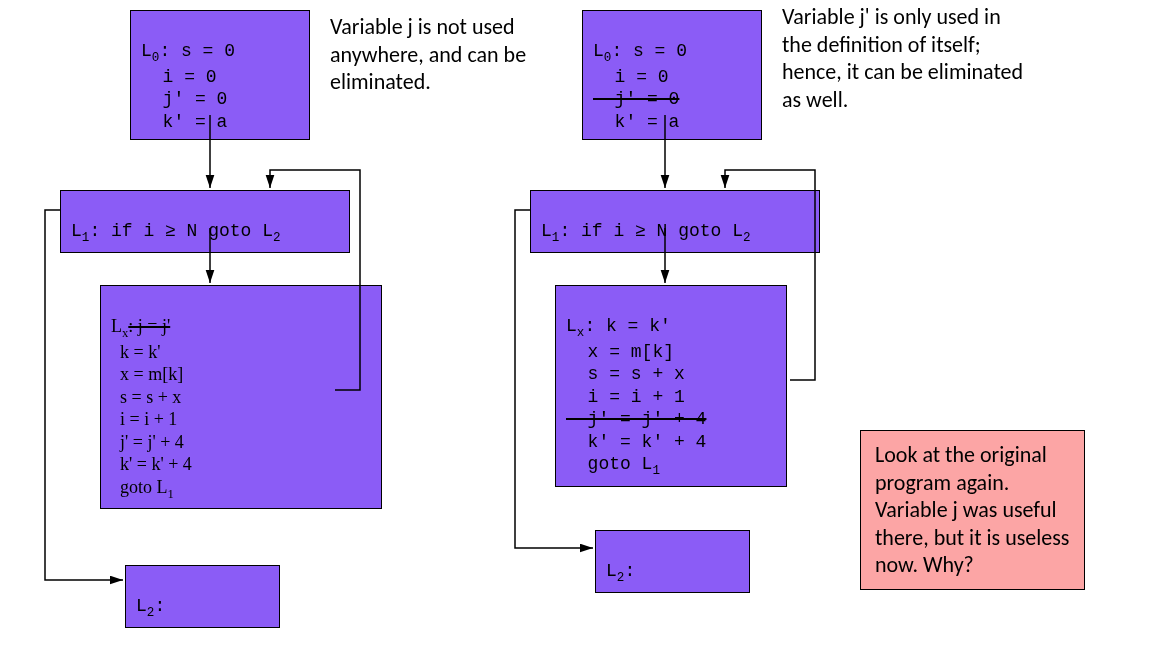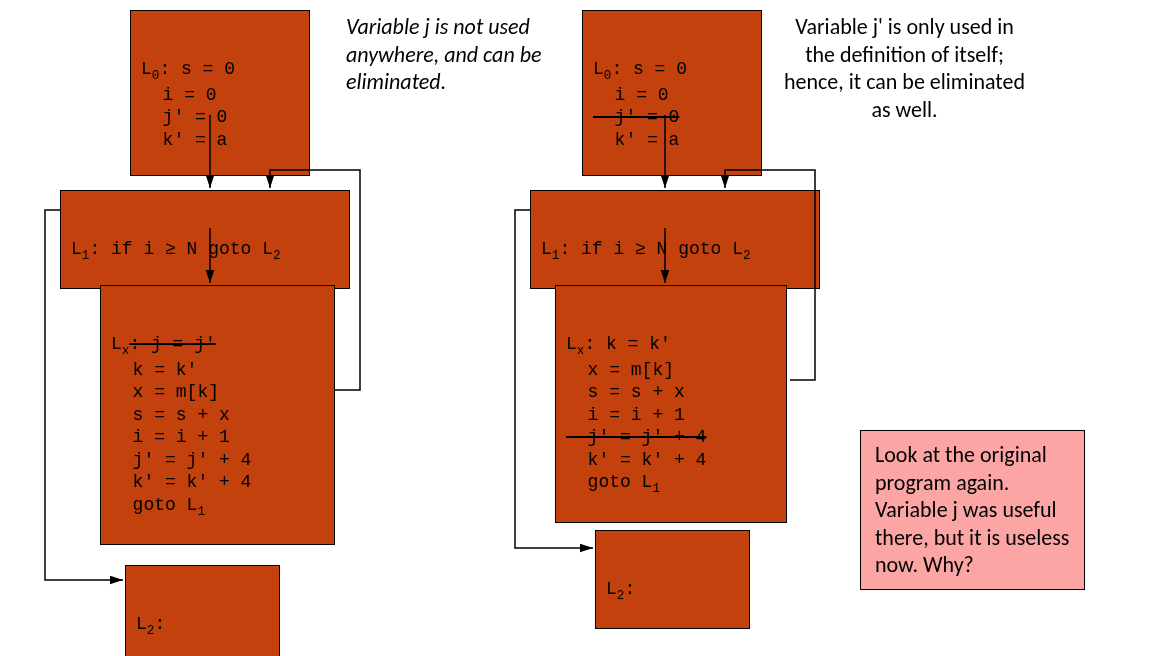--- a/index.html
+++ b/index.html
@@ -7,46 +7,46 @@
     margin: 0;
     padding: 0;
     width: 1165px;
     height: 656px;
     position: relative;
     font-family: Calibri, Arial, sans-serif;
     background: #fff;
   }
   .code { font-family: "Courier New", monospace; font-size: 18px; line-height: 1.25; white-space: pre; }
   .caption { font-family: Calibri, Arial, sans-serif; font-size: 22px; line-height: 1.25; }
-  .box { position: absolute; border: 1.5px solid #000; background: #c2410c; padding: 24px 10px; }
+  .box { position: absolute; border: 1.5px solid #000; background: #8b5cf6; padding: 6px 10px; }
   .note-box { position: absolute; border: 1.5px solid #000; background: #fca5a5; padding: 10px 14px; }
   .annot { position: absolute; }
   svg.overlay { position: absolute; top: 0; left: 0; width: 1165px; height: 656px; pointer-events: none; }
   .arrow-line { stroke: #000; stroke-width: 1.5; fill: none; }
   .arrowhead { fill: #000; }
   sub { font-size: 0.7em; vertical-align: sub; }
   .strike { text-decoration: line-through; text-decoration-thickness: 1.5px; }
 </style>
 </head>
 <body>
 
 <div class="box code" style="left:130px; top:10px; width:180px;">
 <span><span>L</span><sub>0</sub></span><span>: s = 0</span>
 <span>  i = 0</span>
 <span>  j' = 0</span>
 <span>  k' = a</span>
 </div>
 
-<div class="annot caption" style="left:346px; top:13px; width:215px;font-style:italic;">Variable j is not used anywhere, and can be eliminated.</div>
+<div class="annot caption" style="left:330px; top:13px; width:215px;">Variable j is not used anywhere, and can be eliminated.</div>
 
 <div class="box code" style="left:60px; top:190px; width:290px;">
 <span><span>L</span><sub>1</sub></span><span>: if i ≥ N goto L</span><sub>2</sub>
 </div>
 
-<div class="box code" style="left:100px; top:285px; width:235px;">
+<div class="box code" style="left:100px; top:285px; width:282px;font-family:Liberation Serif, serif;">
 <span><span>L</span><sub>x</sub></span><span class="strike">: j = j'</span>
 <span>  k = k'
   x = m[k]
   s = s + x
   i = i + 1
   j' = j' + 4
   k' = k' + 4
   goto L</span><sub>1</sub>
 </div>
 
@@ -54,21 +54,21 @@
 <span><span>L</span><sub>2</sub></span><span>:</span>
 </div>
 
 <div class="box code" style="left:582px; top:10px; width:180px;">
 <span><span>L</span><sub>0</sub></span><span>: s = 0</span>
 <span>  i = 0</span>
 <span class="strike">  j' = 0</span>
 <span>  k' = a</span>
 </div>
 
-<div class="annot caption" style="left:782px; top:13px; width:245px;text-align:center;">Variable j' is only used in the definition of itself; hence, it can be eliminated as well.</div>
+<div class="annot caption" style="left:782px; top:3px; width:245px;">Variable j' is only used in the definition of itself; hence, it can be eliminated as well.</div>
 
 <div class="box code" style="left:530px; top:190px; width:290px;">
 <span><span>L</span><sub>1</sub></span><span>: if i ≥ N goto L</span><sub>2</sub>
 </div>
 
 <div class="box code" style="left:555px; top:285px; width:232px;">
 <span><span>L</span><sub>x</sub></span><span>: k = k'</span>
 <span>  x = m[k]
   s = s + x
   i = i + 1</span>

